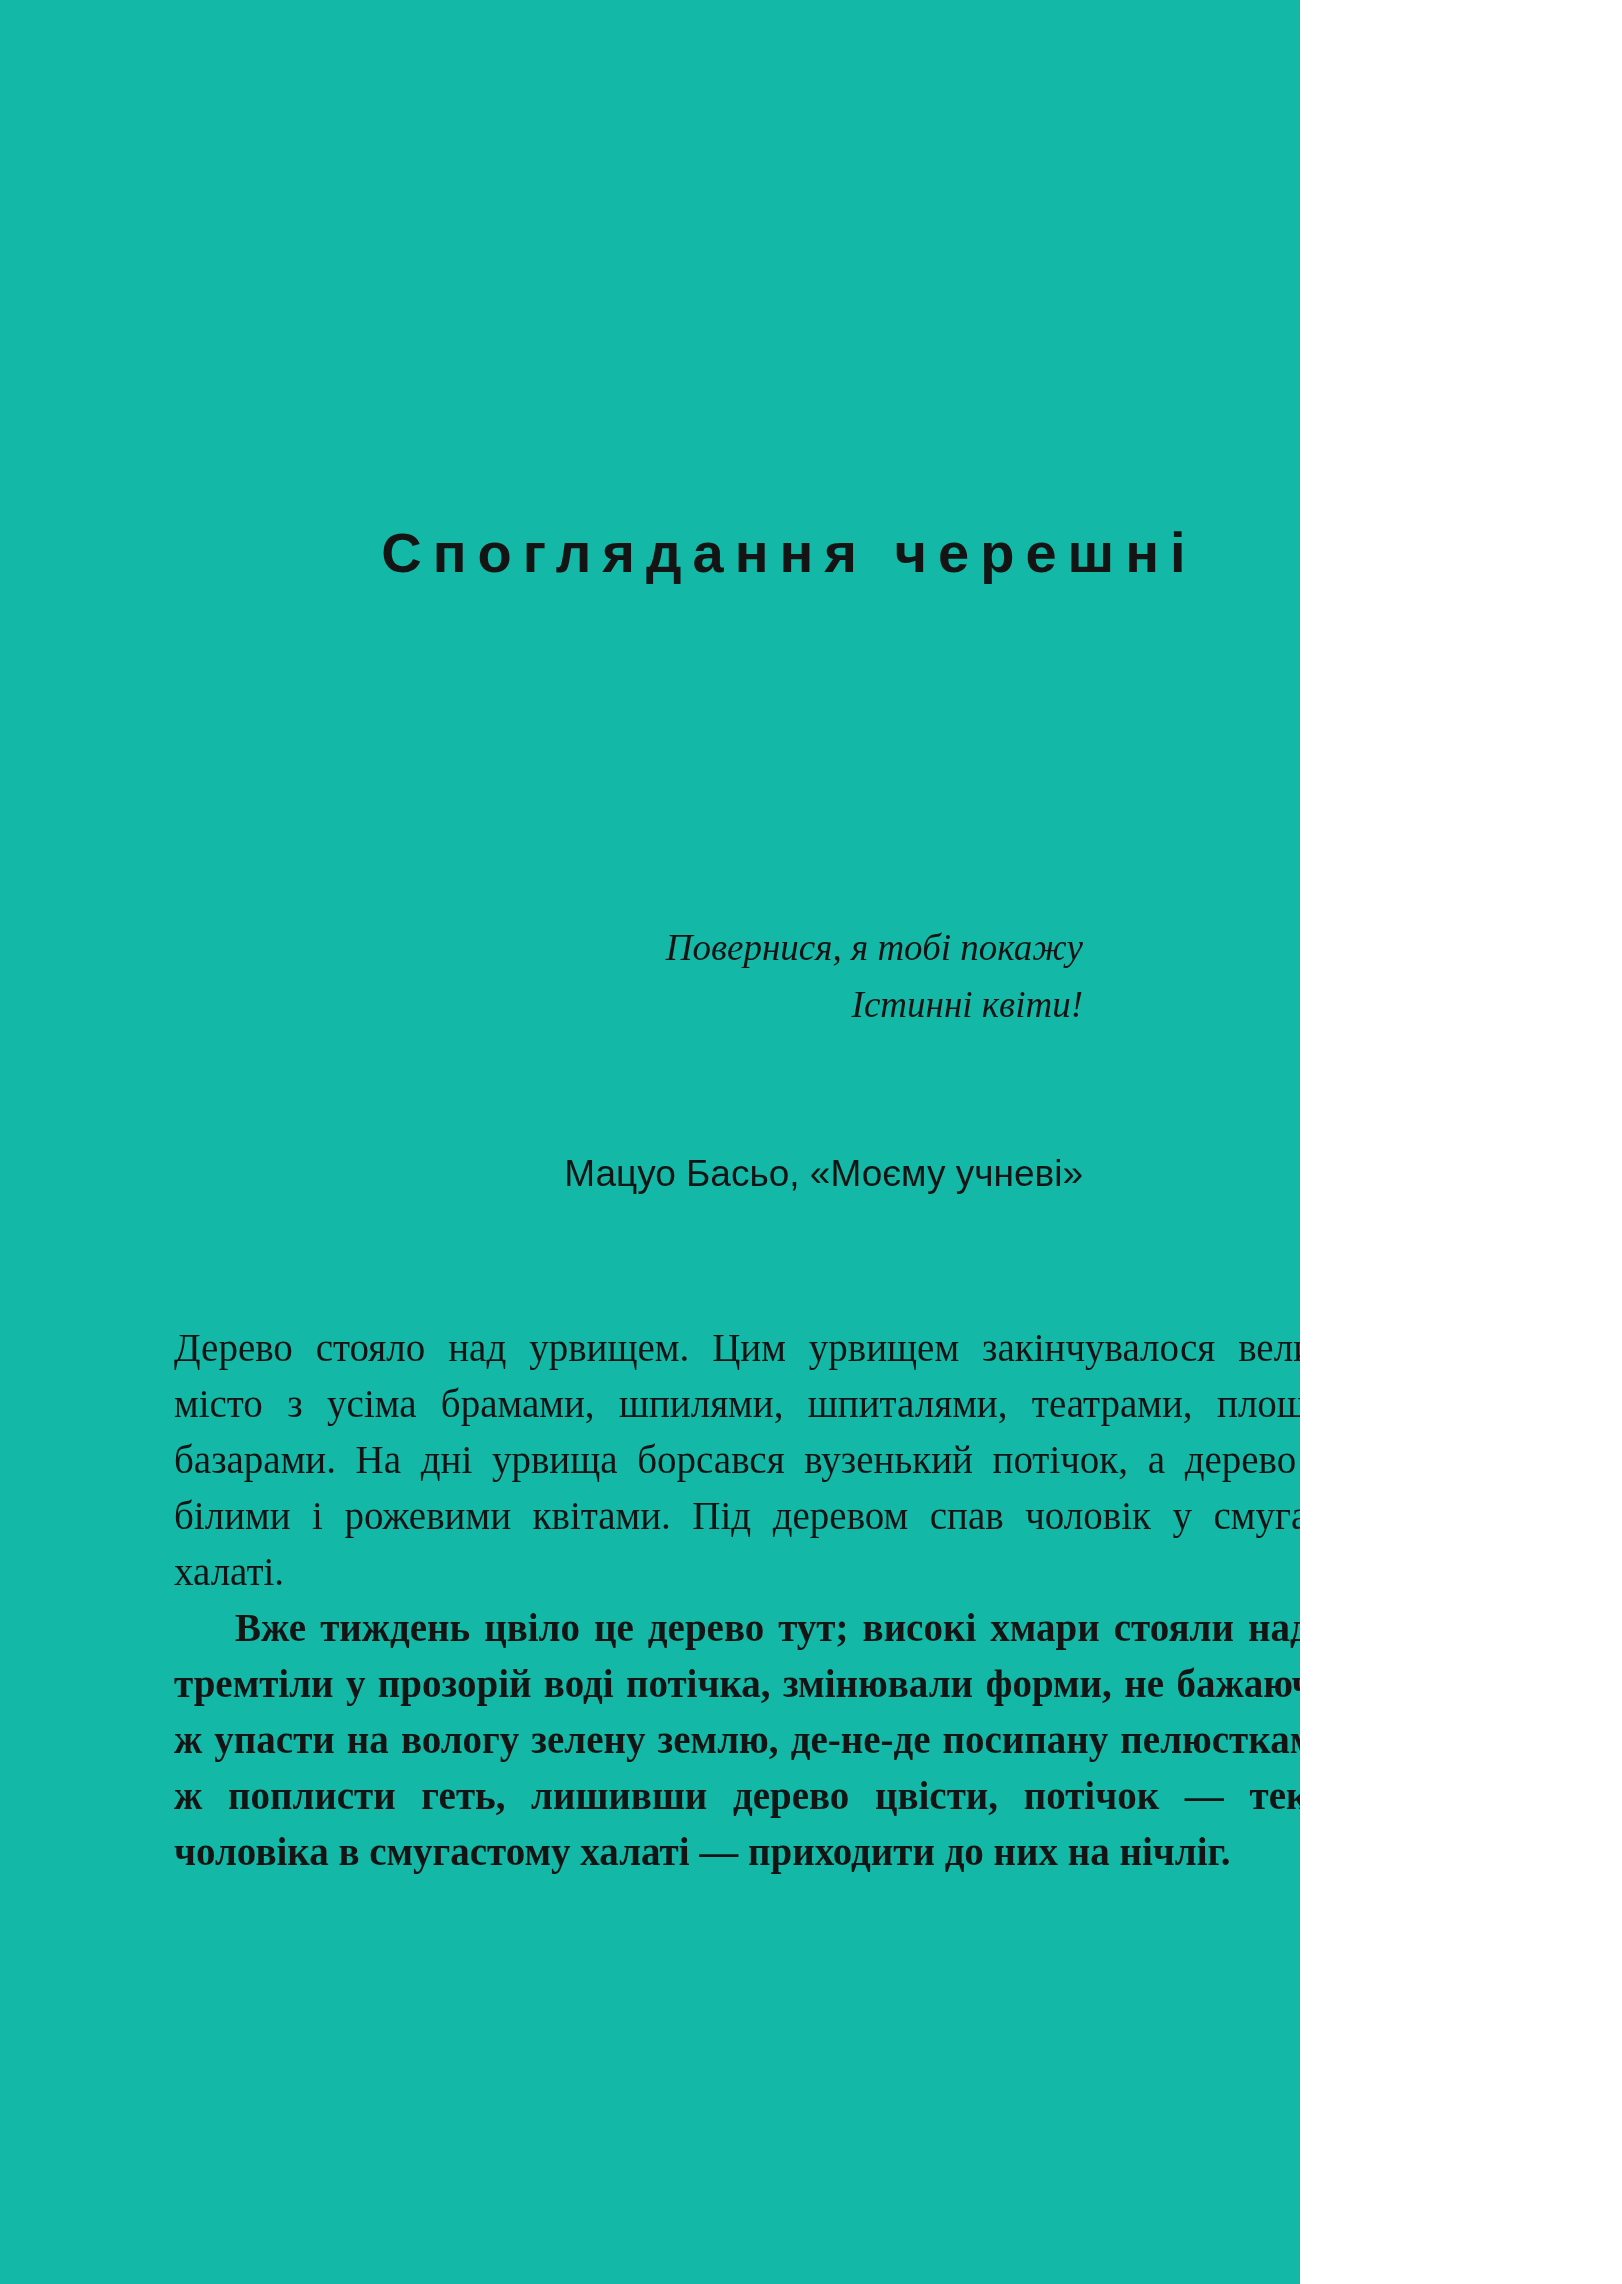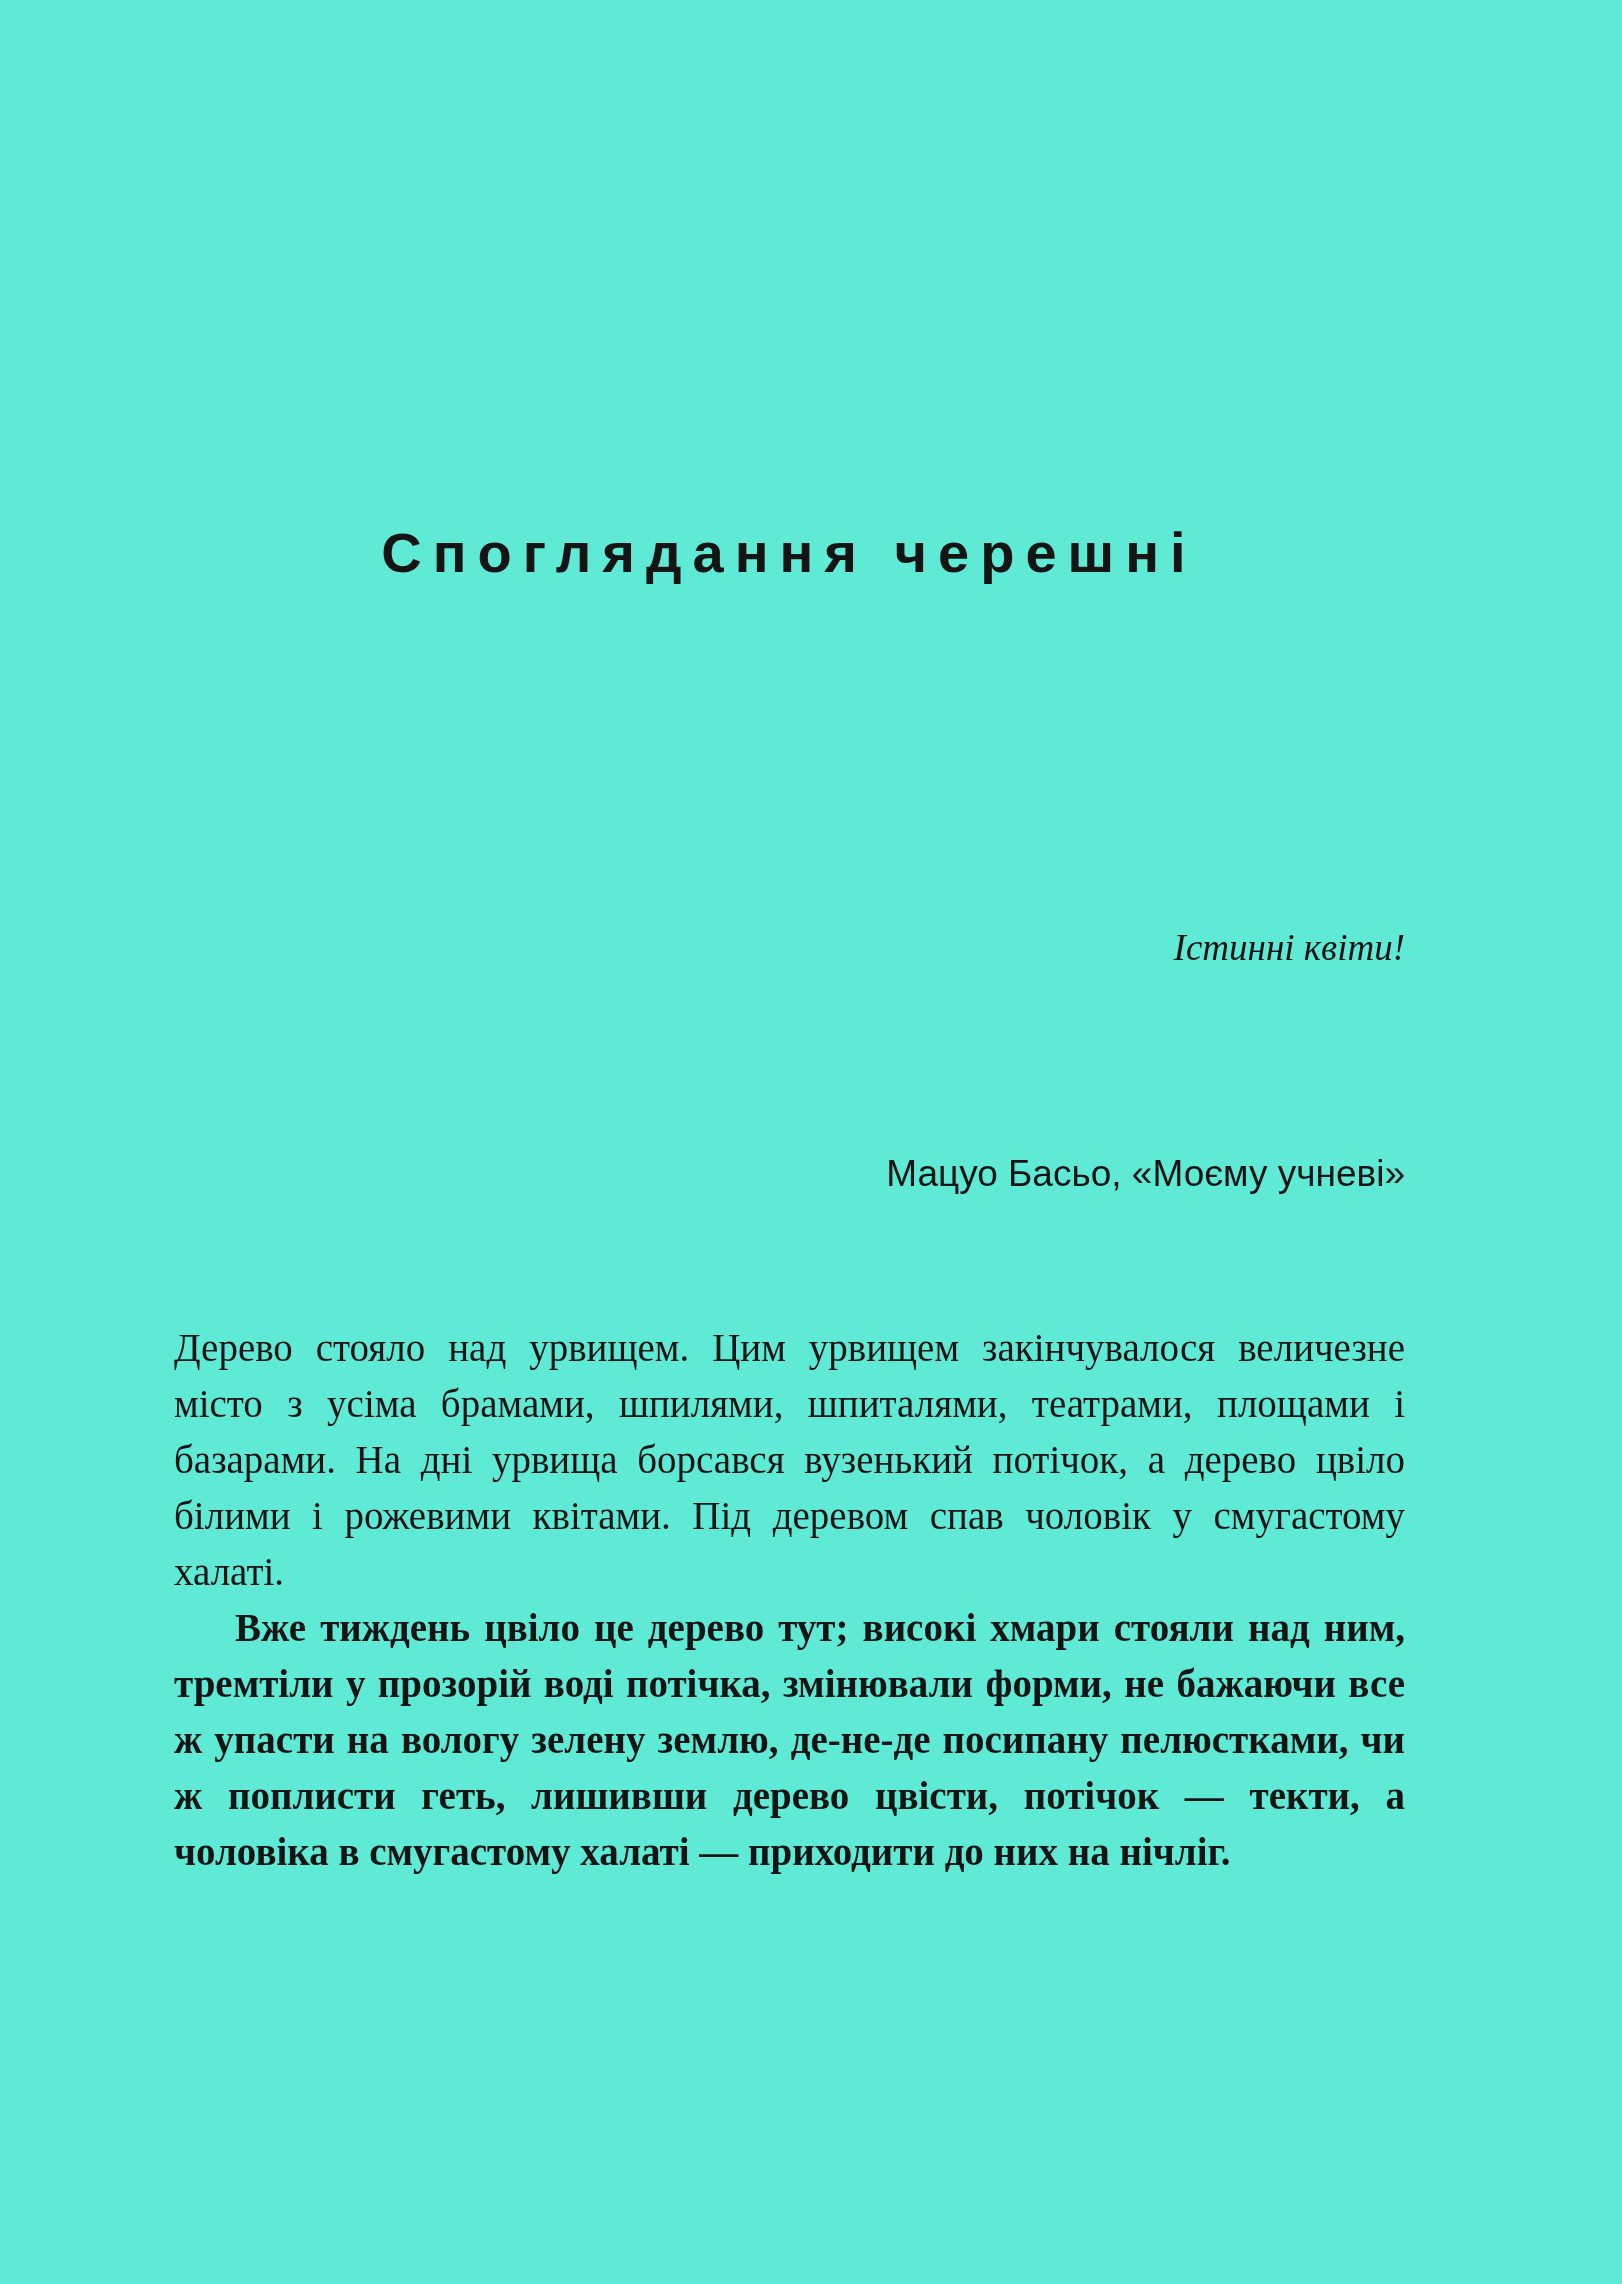--- a/index.html
+++ b/index.html
@@ -2,23 +2,23 @@
 <html lang="uk" style="font-size:13.5px"><head>
 <meta charset="utf-8">
 <style>
   html, body {
     margin: 0;
     padding: 0;
     background: #ffffff;
   }
   .page {
     position: relative;
-    width: 1622px;
+    width: 1300px;
     height: 2284px;
-    background: #5eead4;
+    background: #14b8a6;
     color: #141414;
     overflow: hidden;
   }
   .chapter-title {
     position: absolute;
     left: 173px;
     top: 524px;
     width: 1232px;
     margin: 0;
     text-align: center;
@@ -80,20 +80,21 @@
   }
 </style>
 </head>
 <body>
 
 <div class="page">
 
   <h1 class="chapter-title">Споглядання черешні</h1>
 
   <div class="epigraph">
+    <div class="epigraph-line">Повернися, я тобі покажу</div>
     <div class="epigraph-line">Істинні квіти!</div>
   </div>
 
   <div class="epigraph-attribution">Мацуо Басьо, «Моєму учневі»</div>
 
   <div class="body-text">
     <p>Дерево стояло над урвищем. Цим урвищем закінчувалося величезне місто з усіма брамами, шпилями, шпиталями, театрами, площами і базарами. На дні урвища борсався вузенький потічок, а дерево цвіло білими і рожевими квітами. Під деревом спав чоловік у смугастому халаті.</p>
     <p class="indented">Вже тиждень цвіло це дерево тут; високі хмари стояли над ним, тремтіли у прозорій воді потічка, змінювали форми, не бажаючи все ж упасти на вологу зелену землю, де-не-де посипану пелюстками, чи ж поплисти геть, лишивши дерево цвісти, потічок — текти, а чоловіка в смугастому халаті — приходити до них на нічліг.</p>
   </div>
 

